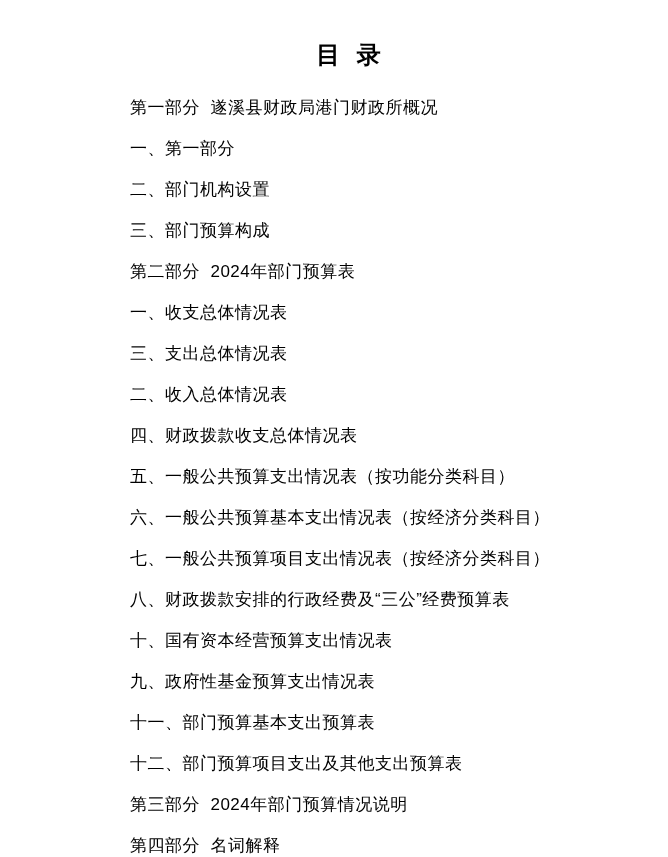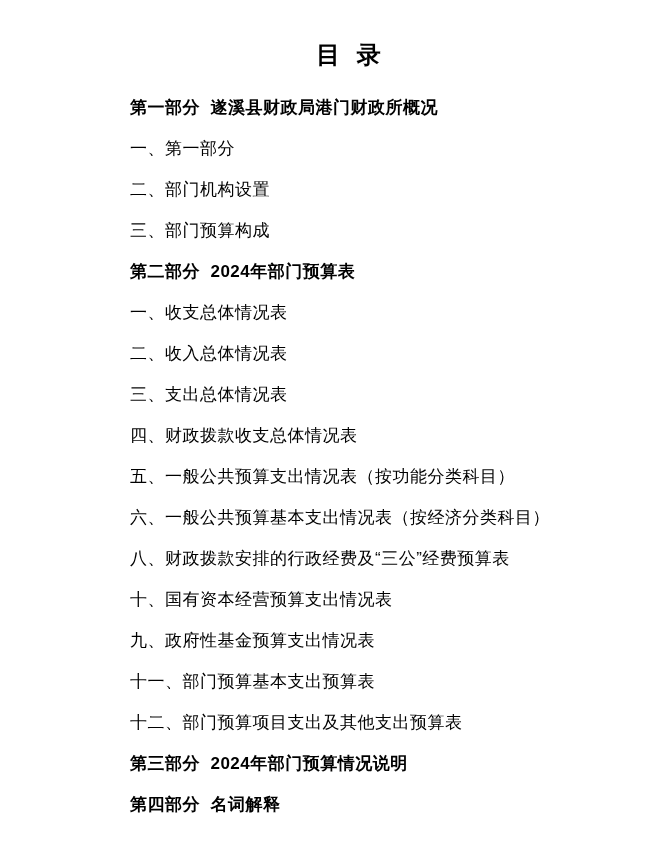--- a/index.html
+++ b/index.html
@@ -39,42 +39,43 @@
     padding: 0;
   }
   .entry {
     font-size: 17px;
     line-height: 17px;
     margin: 0 0 24px 0;
     white-space: pre-wrap;
     letter-spacing: 0.5px;
   }
   .entry.bold {
-    font-weight: 700;
+    font-weight: 400;
   }
 </style>
 </head>
 <body>
 
 <div class="page">
 
   <h1 class="doc-title">目  录</h1>
 
   <div class="toc">
     <div class="entry bold">第一部分  遂溪县财政局港门财政所概况</div>
     <div class="entry">一、第一部分</div>
     <div class="entry">二、部门机构设置</div>
     <div class="entry">三、部门预算构成</div>
     <div class="entry bold">第二部分  2024年部门预算表</div>
     <div class="entry">一、收支总体情况表</div>
+    <div class="entry">三、支出总体情况表</div>
     <div class="entry">二、收入总体情况表</div>
-    <div class="entry">三、支出总体情况表</div>
     <div class="entry">四、财政拨款收支总体情况表</div>
     <div class="entry">五、一般公共预算支出情况表（按功能分类科目）</div>
     <div class="entry">六、一般公共预算基本支出情况表（按经济分类科目）</div>
+    <div class="entry">七、一般公共预算项目支出情况表（按经济分类科目）</div>
     <div class="entry">八、财政拨款安排的行政经费及“三公”经费预算表</div>
     <div class="entry">十、国有资本经营预算支出情况表</div>
     <div class="entry">九、政府性基金预算支出情况表</div>
     <div class="entry">十一、部门预算基本支出预算表</div>
     <div class="entry">十二、部门预算项目支出及其他支出预算表</div>
     <div class="entry bold">第三部分  2024年部门预算情况说明</div>
     <div class="entry bold">第四部分  名词解释</div>
   </div>
 
 </div>

